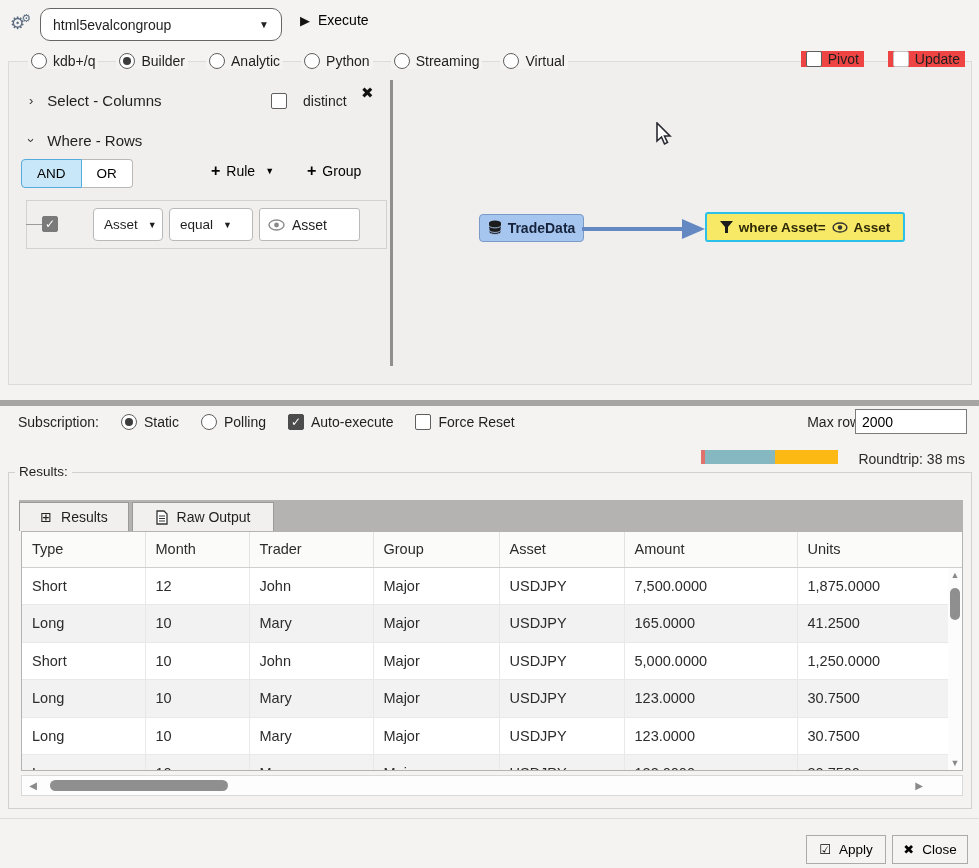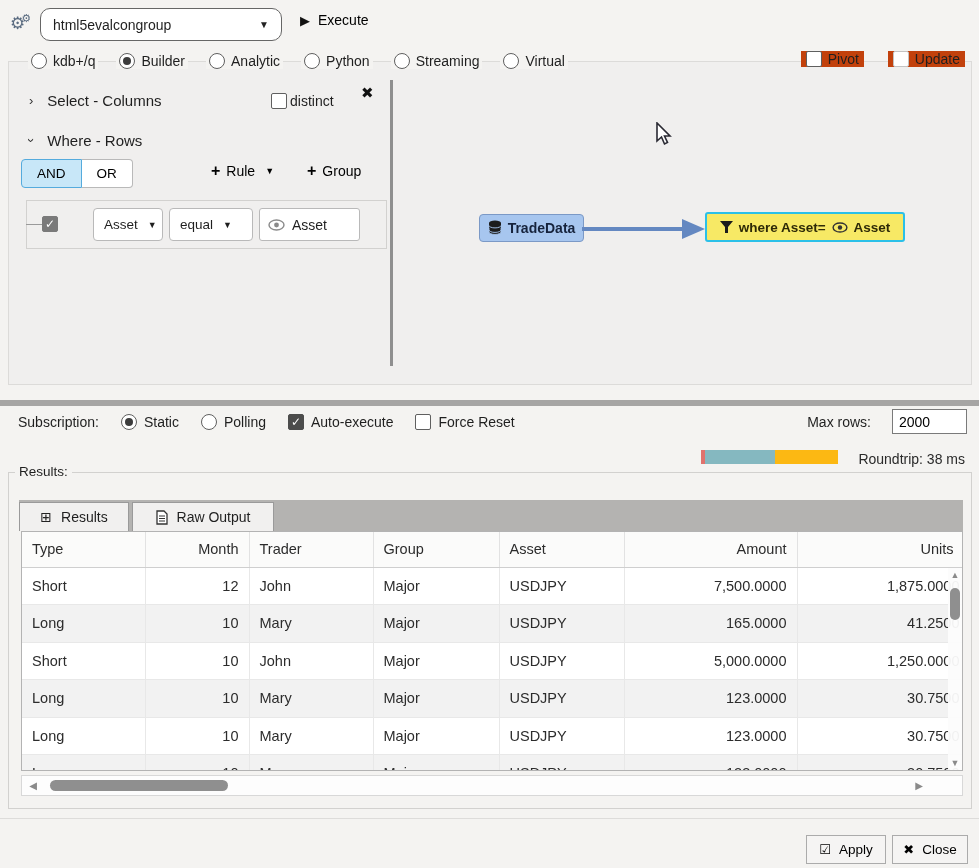--- a/index.html
+++ b/index.html
@@ -20,39 +20,39 @@
   .conn-select .caret { margin-left:auto; font-size:10px; color:#222; }
   .execute-btn {
     position:absolute; left:300px; top:12px; display:flex; align-items:center; gap:8px;
     background:none; border:none; font:inherit; font-size:14px; cursor:pointer;
   }
   .execute-btn .tri { font-size:13px; color:#111; }
   
   .mode-row { position:absolute; left:28px; top:51px; height:20px; display:flex; align-items:center; z-index:3; }
   .mode-item { display:flex; align-items:center; gap:6px; margin-right:18px; background:#f4f3f1; padding:0 3px; cursor:pointer; }
   .right-checks { position:absolute; top:51px; right:14px; display:flex; align-items:center; z-index:3; }
-  .right-checks .chk-item { display:flex; align-items:center; gap:6px; background:#c2410c; padding:0 5px; margin-left:24px; cursor:pointer; }
+  .right-checks .chk-item { display:flex; align-items:center; gap:6px; background:#ef4444; padding:0 5px; margin-left:24px; cursor:pointer; }
   
   .radio { width:16px; height:16px; border:1px solid #5f5f5f; border-radius:50%; background:#fff; position:relative; flex:none; }
   .radio.sel::after { content:""; position:absolute; left:3px; top:3px; width:8px; height:8px; border-radius:50%; background:#3c3c3c; }
   .cbox { width:16px; height:16px; border:1px solid #5f5f5f; border-radius:2px; background:#fff;
           display:flex; align-items:center; justify-content:center; color:#fff; font-size:12px; flex:none; }
   .cbox.checked { background:#4c4c4c; border-color:#4c4c4c; }
   .cbox.gray-checked { background:#7a7a7a; border-color:#7a7a7a; }
   .cbox.dim { border-color:#c3c3c3; }
   
   .query-box { position:absolute; left:8px; top:61px; width:964px; height:324px; border:1px solid #dcdbd9; background:#f0efee; }
   .left-panel { position:absolute; left:0; top:0; width:381px; height:100%; }
   .v-splitter { position:absolute; left:381px; top:18px; width:3px; height:286px; background:#8f8f8f; cursor:col-resize; }
   .diagram { position:absolute; left:384px; top:0; right:0; height:100%; }
   .section-row { position:absolute; display:flex; align-items:center; gap:14px; font-size:15px; }
   .chev { font-size:13px; color:#333; display:inline-block; }
   .chev.down { transform:rotate(90deg); }
   .panel-close { position:absolute; left:352px; top:22px; font-size:15px; background:none; border:none; cursor:pointer; color:#111; }
-  .distinct-wrap { position:absolute; left:262px; top:31px; display:flex; align-items:center; gap:3px; cursor:pointer; }
+  .distinct-wrap { position:absolute; left:262px; top:31px; display:flex; align-items:center; gap:16px; cursor:pointer; }
   
   .andor { position:absolute; left:12px; top:97px; display:flex; }
   .andor button { font:inherit; font-size:13.5px; padding:6px 15px; border:1px solid #b9b9b9; background:#fff; cursor:pointer; }
   .andor .and { background:#c8e7f8; border-color:#55abdd; border-radius:4px 0 0 4px; }
   .andor .or { border-left:none; border-radius:0 4px 4px 0; }
   .addbtn { position:absolute; top:100px; background:none; border:none; font:inherit; font-size:14px; display:flex; align-items:center; gap:6px; cursor:pointer; }
   .addbtn .plus { font-weight:bold; font-size:16px; }
   .addbtn .dd { font-size:9px; margin-left:4px; }
   
   .rule-box { position:absolute; left:17px; top:138px; width:361px; height:49px; border:1px solid #d2d1cf; }
@@ -72,21 +72,21 @@
                 font-size:13.5px; font-weight:600; color:#2e2a07; cursor:pointer; }
   .edge-svg { position:absolute; left:189px; top:152px; }
   
   .cursor-svg { position:absolute; left:655px; top:122px; z-index:9; pointer-events:none; }
   
   .h-splitter { position:absolute; left:0; top:400px; width:979px; height:6px; background:#a6a5a4; cursor:row-resize; }
   .sub-row { position:absolute; left:18px; top:411px; height:22px; display:flex; align-items:center; }
   .sub-row .item { display:flex; align-items:center; gap:7px; margin-right:22px; cursor:pointer; }
   .sub-label { margin-right:22px; }
   .maxrows-label { position:absolute; top:414px; right:108px; }
-  .maxrows-input { position:absolute; top:409px; right:12px; width:75px; height:25px; border:1px solid #7a7a7a;
+  .maxrows-input { position:absolute; top:409px; right:12px; width:112px; height:25px; border:1px solid #7a7a7a;
                    background:#fff; font:inherit; font-size:14px; padding:0 6px; }
   .progress { position:absolute; left:701px; top:450px; width:137px; height:14px; display:flex; }
   .roundtrip { position:absolute; top:451px; right:14px; font-size:14px; color:#2a2a2a; }
   
   .results-box { position:absolute; left:8px; top:472px; width:964px; height:337px; border:1px solid #d2d1cf; }
   .results-legend { position:absolute; left:6px; top:-9px; background:#f4f3f1; padding:0 4px; font-size:13.5px; }
   .tabstrip { position:absolute; left:10px; top:27px; width:944px; height:31px; background:#b4b3b1; display:flex; align-items:stretch; padding-top:2px; }
   .tab { background:#f1f0ef; border:1px solid #9a9a9a; border-bottom:none; margin-right:3px;
          display:flex; align-items:center; justify-content:center; gap:9px; font-size:14px; cursor:pointer; }
   .tab .ticon { font-size:14px; color:#222; }
@@ -94,21 +94,21 @@
   
   .table-wrap { position:absolute; left:12px; top:58px; width:942px; height:240px; background:#fff;
                 border:1px solid #b3b3b3; overflow:hidden; }
   table.rt { border-collapse:collapse; table-layout:fixed; width:942px; font-size:14.5px; }
   table.rt col.c0{width:123px} table.rt col.c1{width:104px} table.rt col.c2{width:124px}
   table.rt col.c3{width:126px} table.rt col.c4{width:125px} table.rt col.c5{width:173px} table.rt col.c6{width:167px}
   table.rt th { height:35px; font-weight:400; color:#2c2c2c; background:#fbfbfa; border-bottom:1px solid #cfcfcf;
                 border-right:1px solid #e2e2e2; padding:0 10px; text-align:left; }
   table.rt td { height:37.5px; border-bottom:1px solid #e8e8e8; border-right:1px solid #e8e8e8; padding:0 10px; color:#2c2c2c; }
   table.rt tr.alt td { background:#f2f2f2; }
-  table.rt .ra { text-align:right; }
+  table.rt .ra { text-align:left; }
   
   .vscroll { position:absolute; right:0; top:36px; bottom:0; width:14px; background:rgba(252,252,252,.95); }
   .vscroll .arr { position:absolute; left:0; width:14px; height:14px; color:#8a8a8a; font-size:9px; text-align:center; line-height:14px; cursor:pointer; }
   .vscroll .thumb { position:absolute; left:2px; top:20px; width:10px; height:32px; background:#8f8f8f; border-radius:5px; cursor:pointer; }
   
   .hscroll { position:absolute; left:12px; top:302px; width:942px; height:21px; background:#fdfdfd; border:1px solid #d8d8d8;
              display:flex; align-items:center; }
   .hscroll .arr { width:22px; text-align:center; color:#8a8a8a; font-size:10px; cursor:pointer; }
   .hscroll .thumb { position:absolute; left:28px; width:178px; height:11px; background:#8f8f8f; border-radius:6px; cursor:pointer; }
   .hscroll .arr.right { position:absolute; right:32px; }

